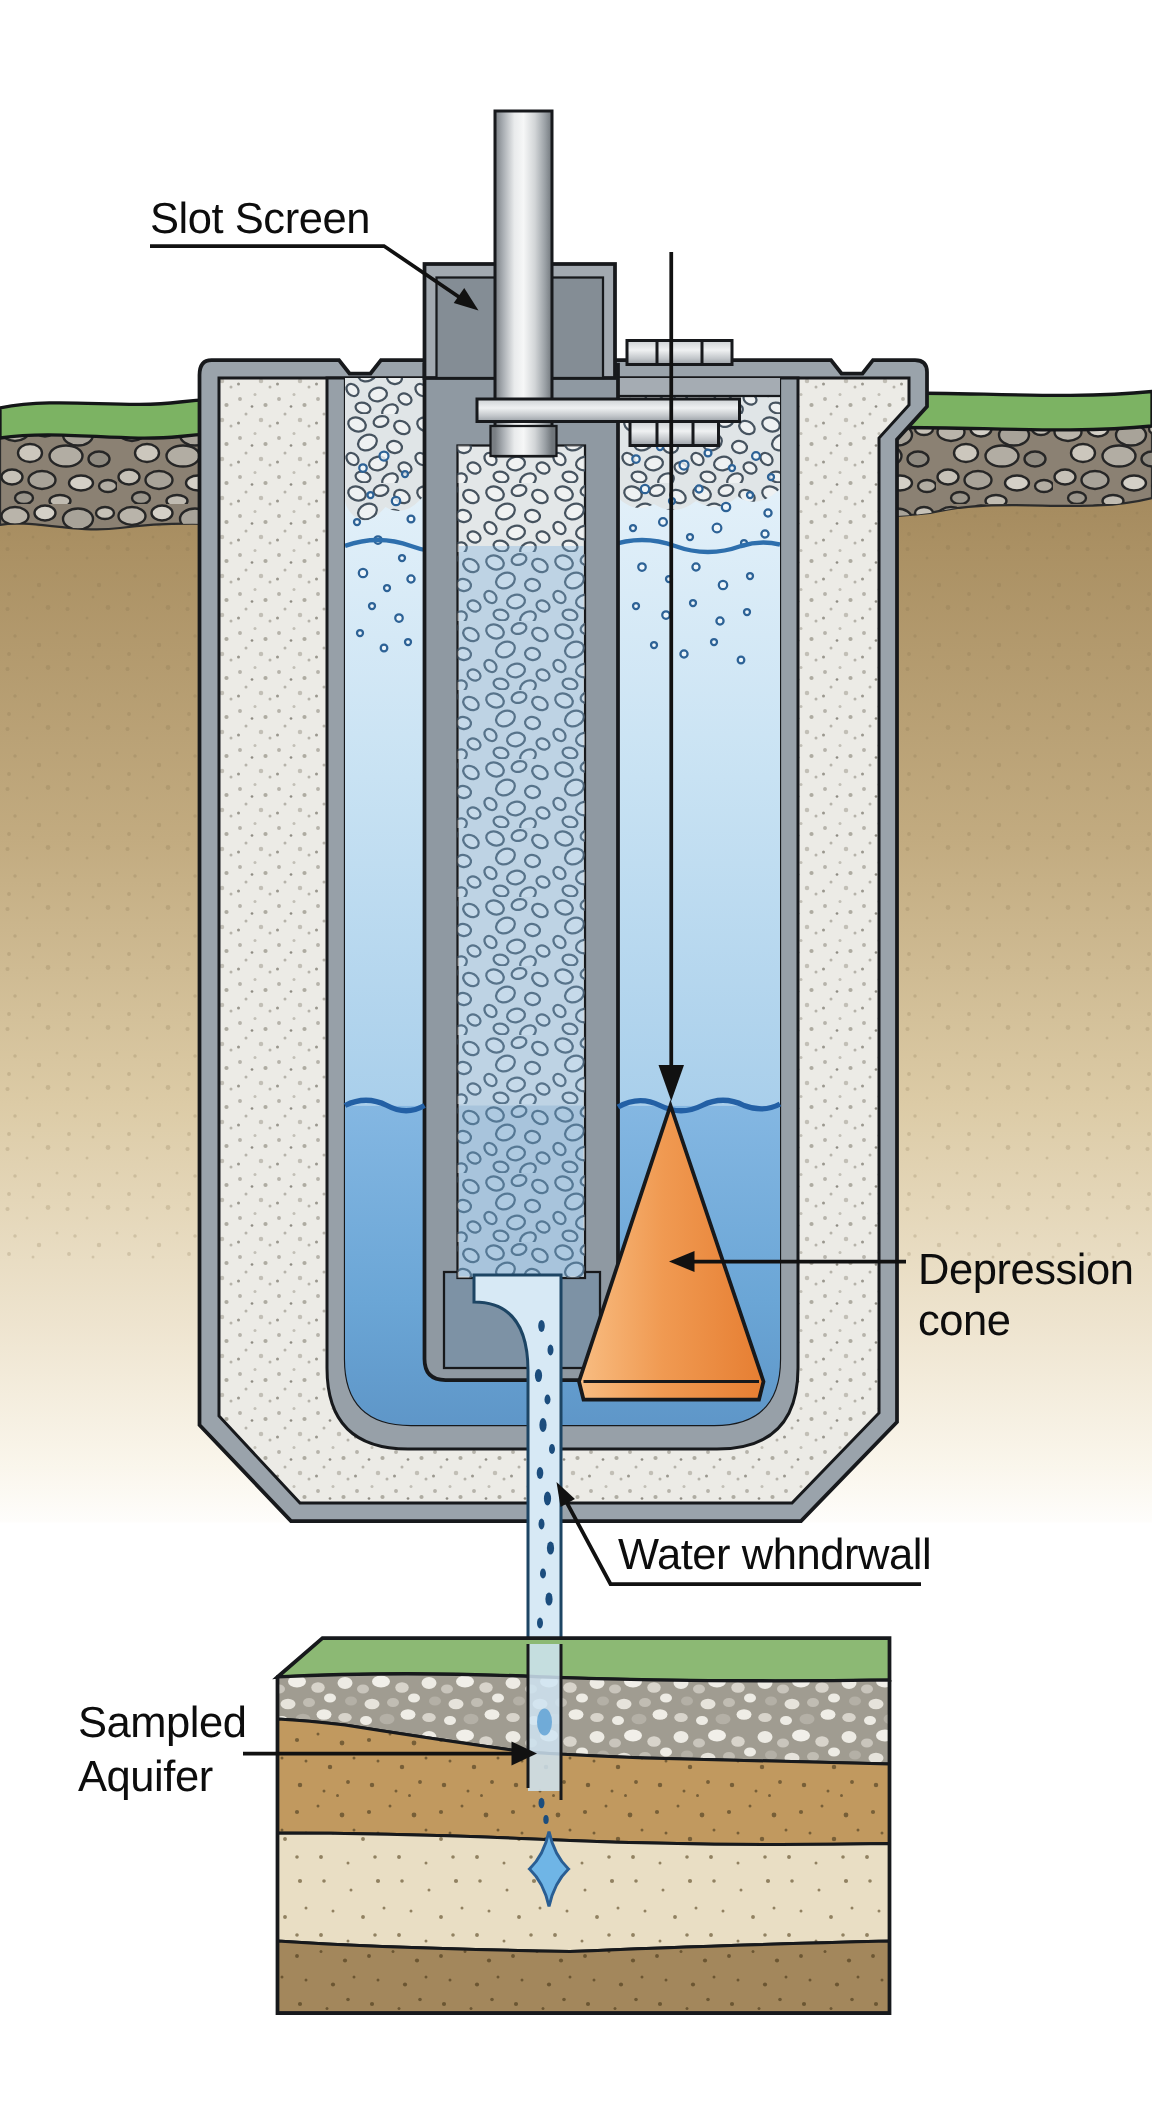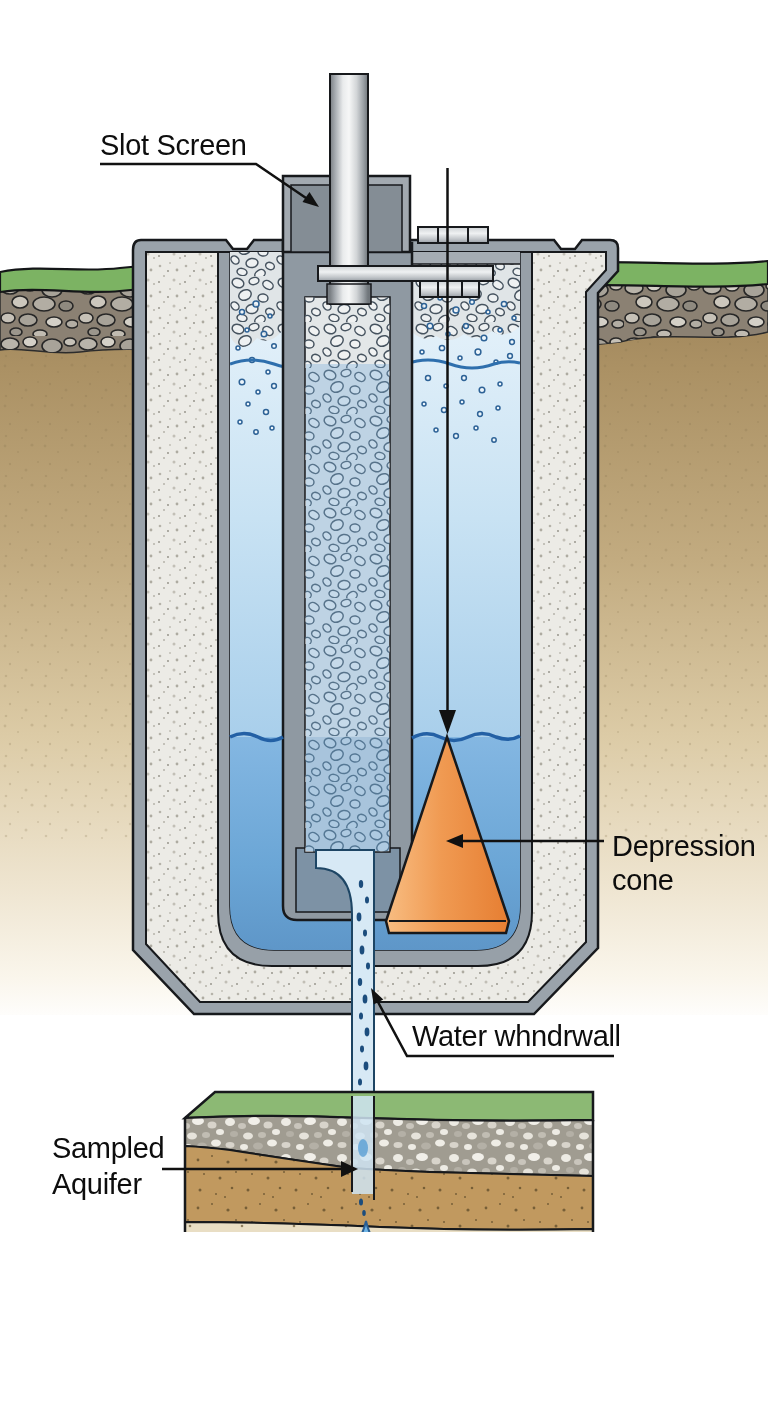--- a/index.html
+++ b/index.html
@@ -1,16 +1,16 @@
 <!DOCTYPE html>
 <html><head>
 <meta charset="utf-8">
 <style>
   html,body{margin:0;padding:0;background:#ffffff;}
-  #stage{position:relative;width:768px;height:1232px;background:#ffffff;overflow:hidden;}
+  #stage{position:relative;width:768px;height:1408px;background:#ffffff;overflow:hidden;}
   svg{display:block;}
   text{font-family:"Liberation Sans","DejaVu Sans",sans-serif;fill:#0d0d0d;}
   .lbl{font-size:29px;letter-spacing:-0.3px;}
 </style>
 </head>
 <body>
 
 <div id="stage">
 <svg width="768" height="1408" viewBox="0 0 768 1408">
   <defs>

